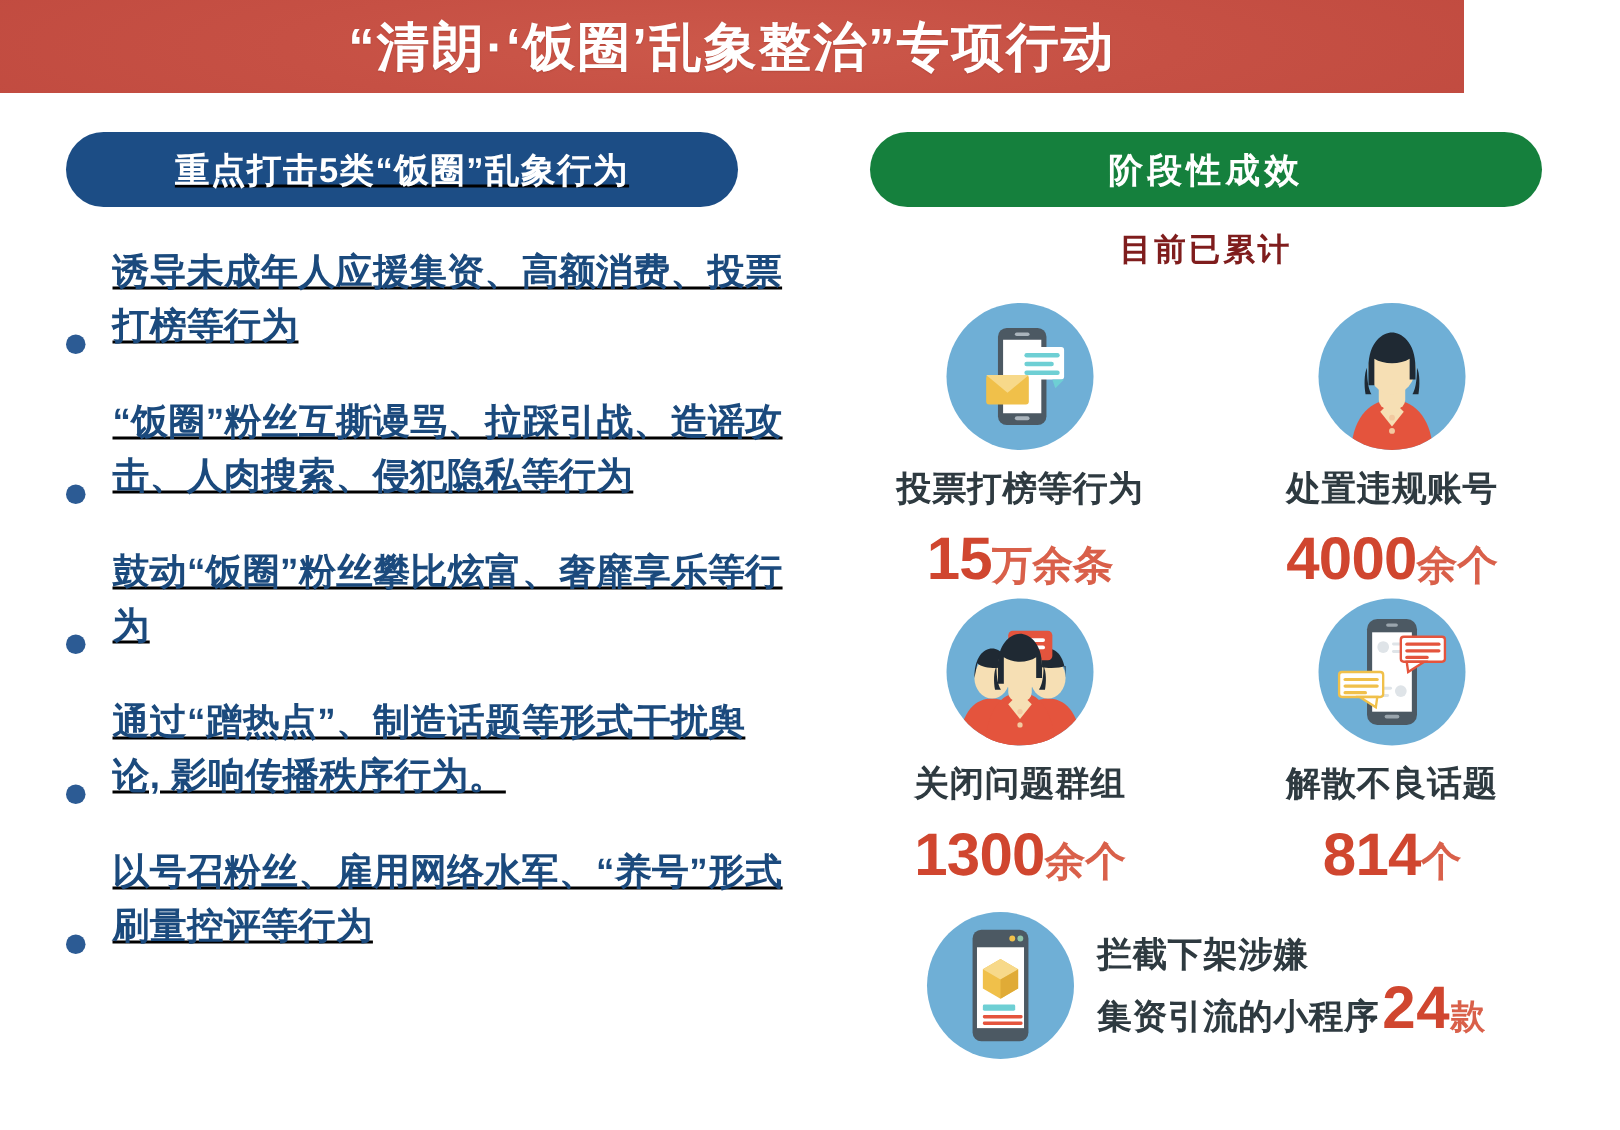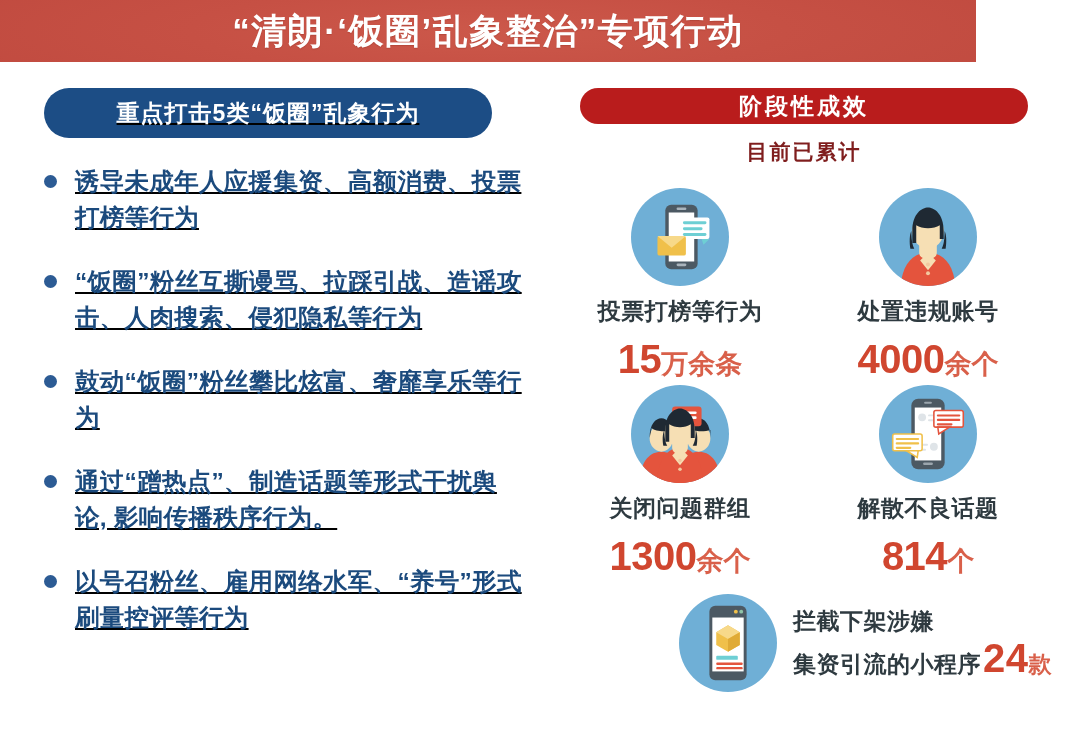--- a/index.html
+++ b/index.html
@@ -66,43 +66,43 @@
     box-sizing: border-box;
   }
   .pill-blue {
     background: #1c4d85;
     height: 50px;
     width: 448px;
     font-size: 23px;
     letter-spacing: 1px;
   }
   .pill-red {
-    background: #b91c1c;
-    height: 36px;
+    background: #15803d;
+    height: 50px;
     width: 448px;
     margin: 0 auto;
     font-size: 23px;
     letter-spacing: 3px;
   }
   .subtitle-red {
     text-align: center;
     color: #7f1d1d;
     font-size: 21px;
     font-weight: bold;
     letter-spacing: 2px;
     margin-top: 14px;
   }
 
   
   .bullet-list {
     margin-top: 26px;
   }
   .bullet-item {
     display: flex;
-    align-items: flex-start;
+    align-items: flex-end;
     margin-bottom: 28px;
   }
   .bullet-dot {
     width: 13px;
     height: 13px;
     border-radius: 50%;
     background: #2c5b94;
     flex: 0 0 13px;
     margin-top: 11px;
     margin-right: 18px;
@@ -158,21 +158,21 @@
     font-size: 27px;
     font-weight: bold;
     color: #d9604a;
     letter-spacing: 0px;
   }
 
   
   .stat-wide {
     display: flex;
     align-items: center;
-    justify-content: flex-end;
+    justify-content: center;
     margin-top: 18px;
     gap: 16px;
   }
   .stat-wide-text {
     display: flex;
     flex-direction: column;
     justify-content: center;
   }
   .wide-line {
     font-size: 23px;

